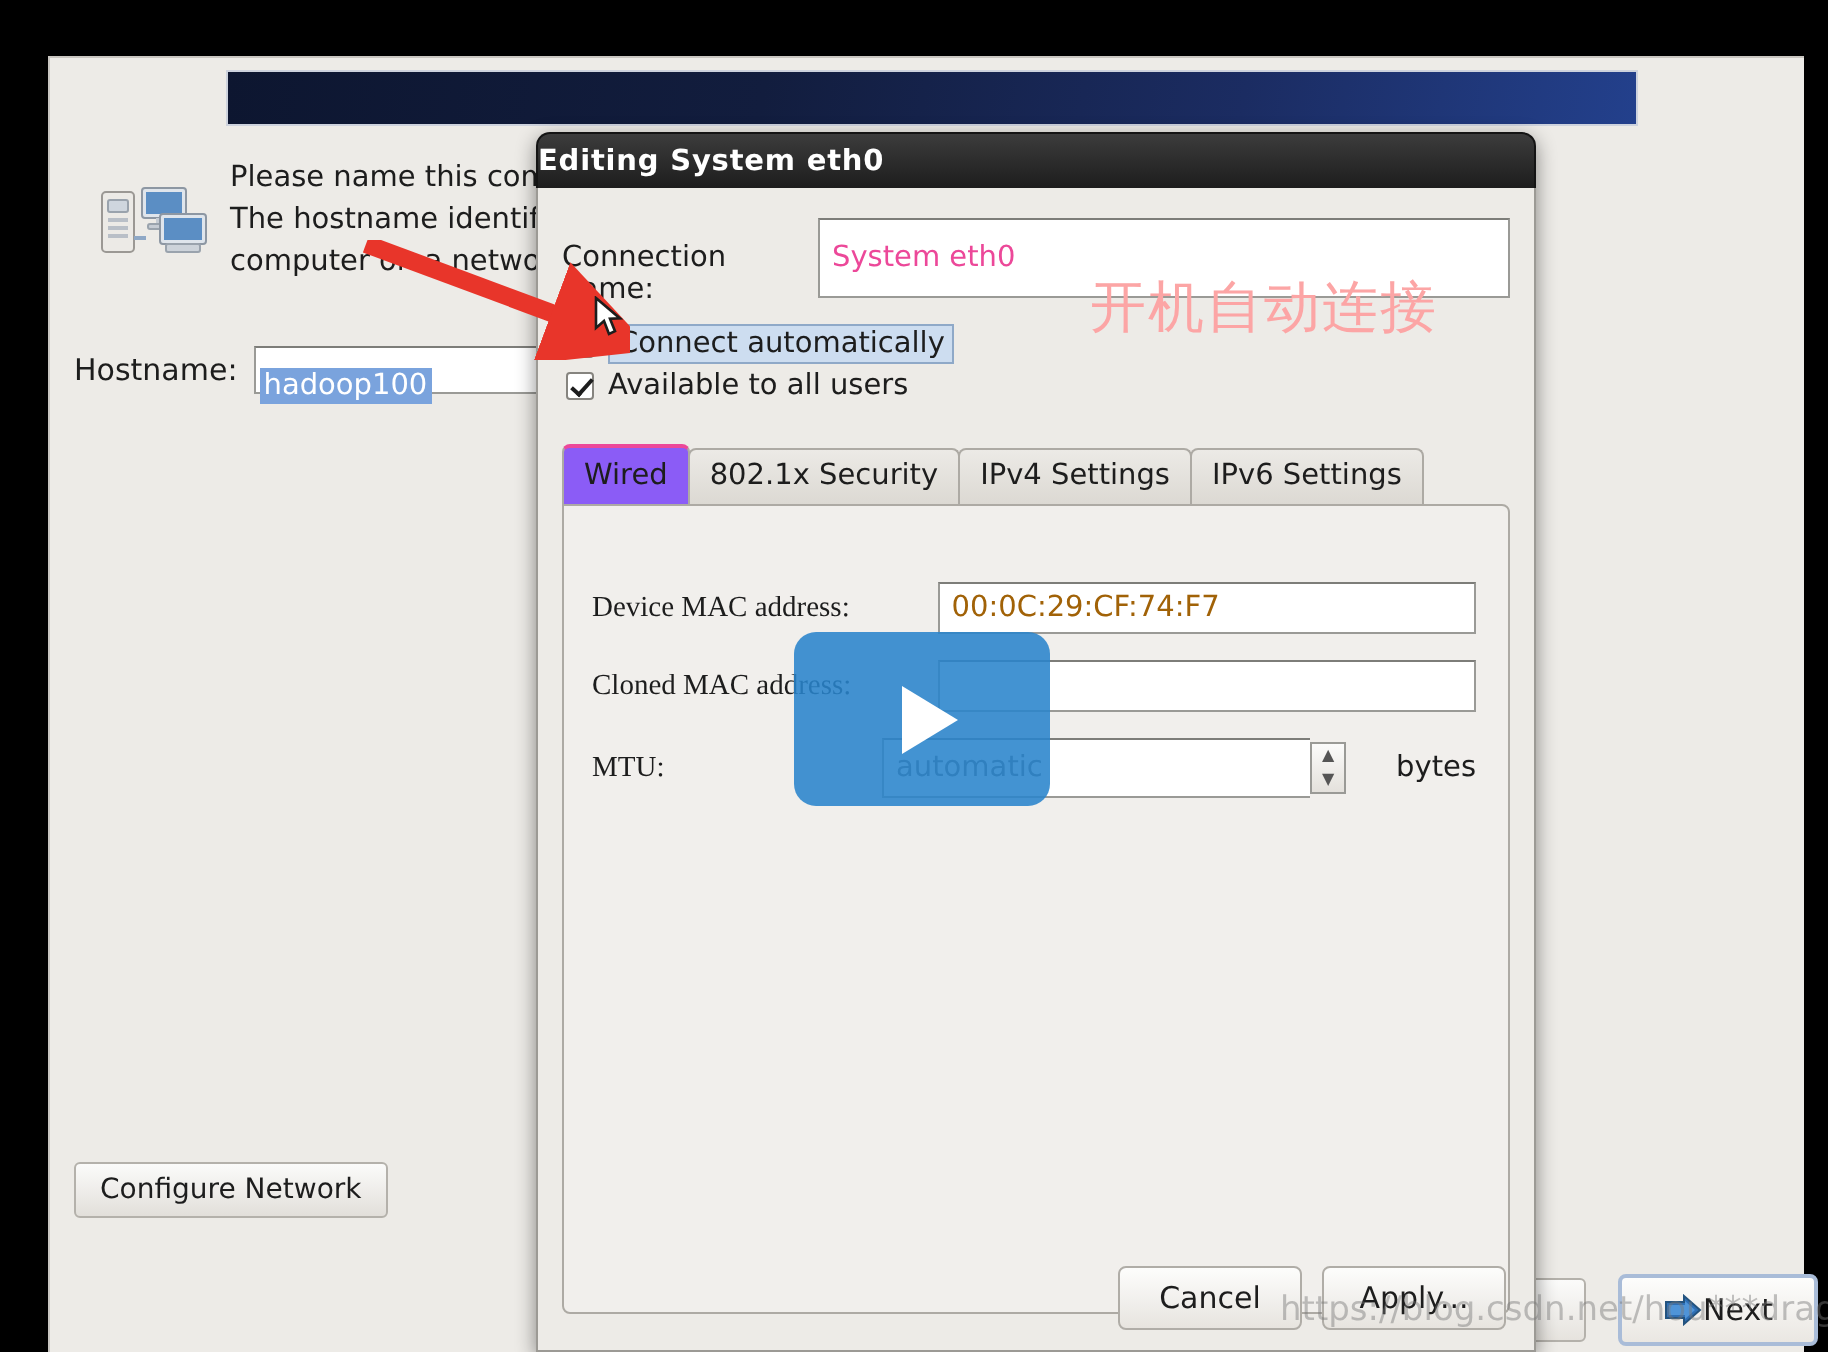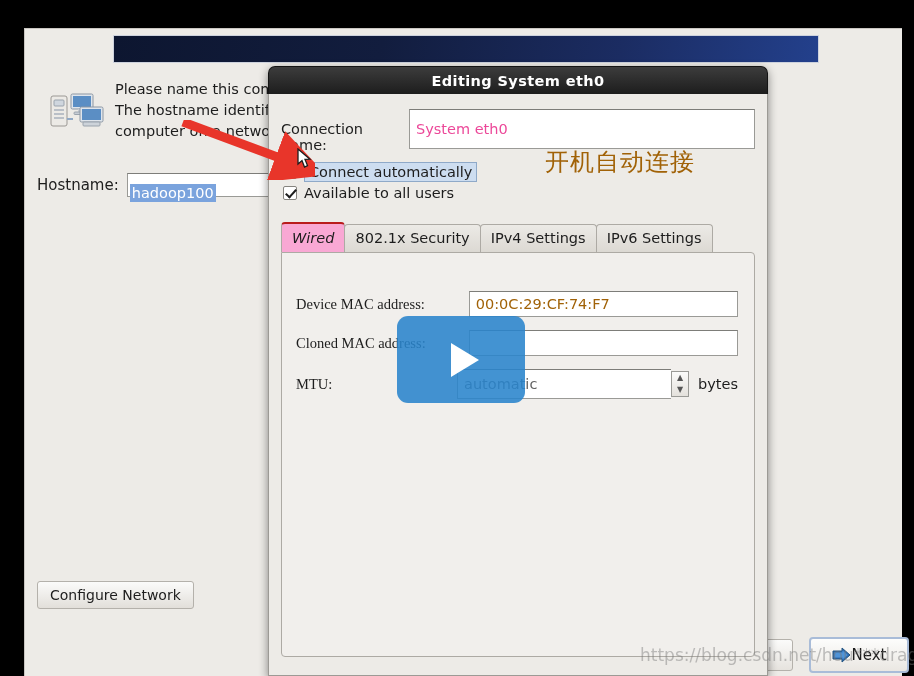--- a/index.html
+++ b/index.html
@@ -144,21 +144,21 @@
     position: absolute;
     left: 268px; top: 66px;
     width: 500px; height: 610px;
     border-radius: 7px 7px 0 0;
     box-shadow: 0 3px 10px rgba(0,0,0,.45);
   }
   #titlebar {
     height: 28px;
     background: linear-gradient(#3c3c3c, #1d1d1d);
     border-radius: 7px 7px 0 0;
-    display: flex; align-items: center; justify-content: center;
+    display: flex; align-items: center; justify-content: flex-start;
     color: #ffffff;
     font-size: 14.5px;
     font-weight: bold;
     letter-spacing: .4px;
     border: 1px solid #141414;
     border-bottom: none;
   }
   #dlgbody {
     position: absolute;
     left: 0; top: 28px; right: 0; bottom: 0;
@@ -218,26 +218,25 @@
   .tab {
     font-size: 14.5px; color: #1d1d1d;
     padding: 5px 10px 6px 10px;
     background: linear-gradient(#eceae6, #dcd9d3);
     border: 1px solid #adaaa4;
     border-bottom: none;
     border-radius: 4px 4px 0 0;
     margin-right: -1px;
   }
   .tab.active {
-    background: #f9a8d4;
-    border-top: 2px solid #b91c1c;
+    background: #8b5cf6;
+    border-top: 2px solid #ec4899;
     padding-top: 6px;
     position: relative;
     z-index: 2;
-    font-style: italic;
   }
   #tabpanel {
     position: absolute;
     left: 12px; top: 158px;
     right: 12px; height: 405px;
     background: #f1efec;
     border: 1px solid #adaaa4;
     border-radius: 0 4px 4px 4px;
   }
   .panel-row {
@@ -266,21 +265,21 @@
     font-size: 14.5px; color: #636363;
   }
   #mtu-spin {
     width: 18px; height: 26px;
     border: 1px solid #9a9a96;
     background: linear-gradient(#fbfbfa, #e4e1dc);
     display: flex; flex-direction: column;
     align-items: center; justify-content: space-around;
     font-size: 8px; color: #555; line-height: 8px;
   }
-  #mtu-units { font-size: 14.5px; color: #1d1d1d; margin-left: 9px; }
+  #mtu-units { font-size: 14.5px; color: #1d1d1d; margin-left: 25px; }
 
   
   #dlg-footer {
     position: absolute;
     left: 0; right: 0; bottom: 0;
     height: 52px;
     display: flex; align-items: center; justify-content: flex-end;
     padding-right: 14px;
     gap: 10px;
   }
@@ -289,23 +288,23 @@
     display: flex; align-items: center; justify-content: center;
     font-size: 15px; color: #1d1d1d;
     background: linear-gradient(#fdfdfc, #e7e4df);
     border: 1px solid #b0ada7;
     border-radius: 4px;
   }
 
   
   #zh-annotation {
     position: absolute;
-    left: 545px; top: 146px;
-    font-size: 24px;
-    color: #a16207;
+    left: 545px; top: 135px;
+    font-size: 28px;
+    color: #fca5a5;
     font-family: "DejaVu Sans", sans-serif;
     letter-spacing: 1px;
     z-index: 20;
   }
   #red-arrow { position: absolute; left: 180px; top: 120px; z-index: 19; }
   #cursor-ptr { position: absolute; left: 297px; top: 148px; z-index: 21; }
 
   #play-overlay {
     position: absolute;
     left: 397px; top: 316px;
@@ -451,20 +450,28 @@
                 <span>▲</span>
                 <span>▼</span>
               </div>
             </div>
             <span id="mtu-units">bytes</span>
           </div>
 
         </div>
       </div>
 
+      <div id="dlg-footer">
+        <div class="dlg-btn">
+          <span>Cancel</span>
+        </div>
+        <div class="dlg-btn">
+          <span>Apply...</span>
+        </div>
+      </div>
 
     </div>
   </div>
 
   <svg id="red-arrow" width="135" height="60" viewBox="0 0 135 60">
     <defs>
       <marker id="ah" markerWidth="6" markerHeight="6" refX="2.4" refY="3" orient="auto">
         <path d="M0,0 L6,3 L0,6 z" fill="#e8352a"></path>
       </marker>
     </defs>

